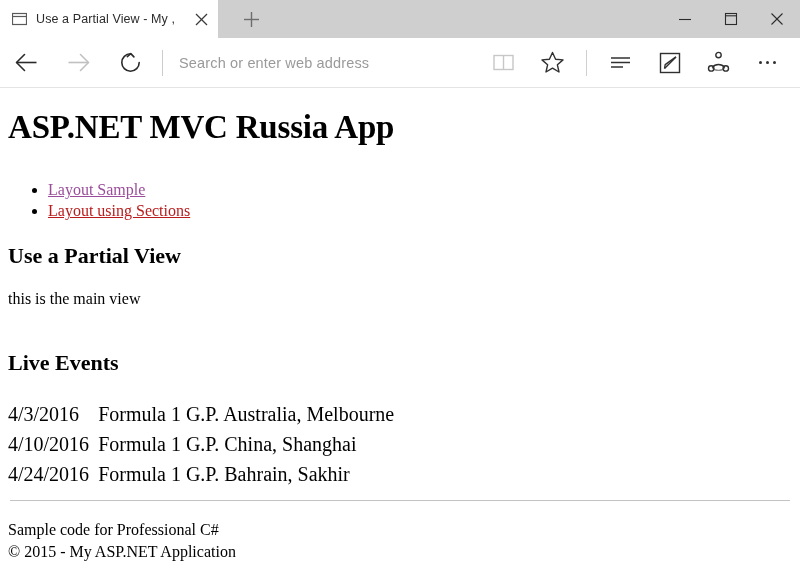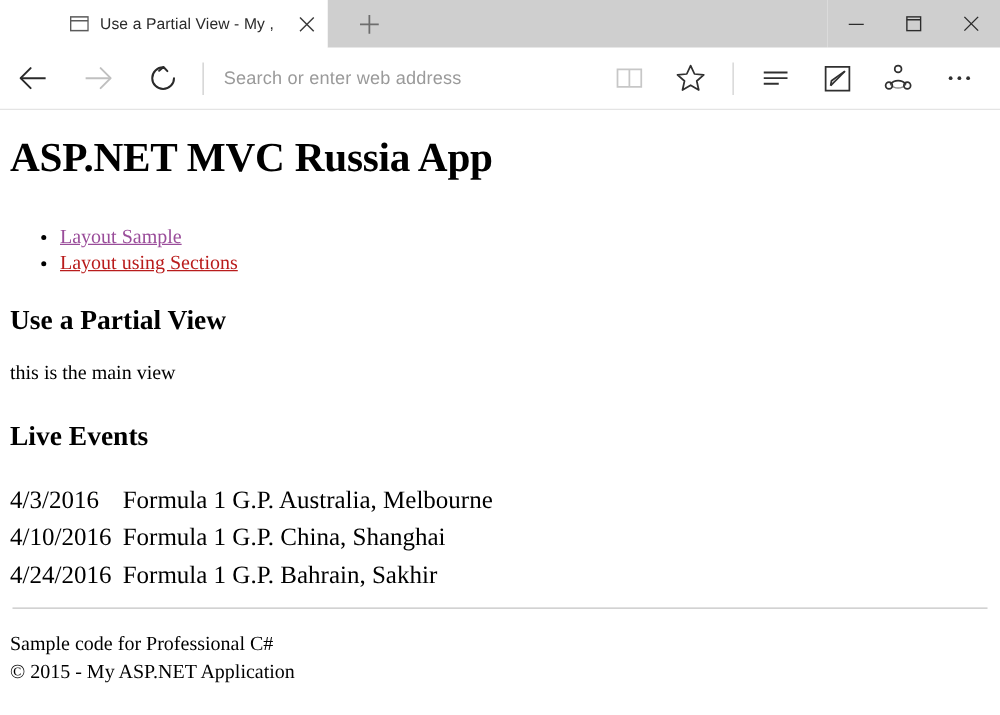--- a/index.html
+++ b/index.html
@@ -24,21 +24,20 @@
   }
 
   
   .tabstrip {
     height: 38px;
     background: #ffffff;
     display: flex;
     align-items: center;
     position: relative;
     flex: 0 0 auto;
-    padding-left: 44px;
   }
   .tab {
     width: 218px;
     height: 38px;
     background: #ffffff;
     display: flex;
     align-items: center;
     padding: 0 4px 0 12px;
     box-sizing: border-box;
     position: relative;
@@ -216,21 +215,21 @@
     font-weight: bold;
     margin: 22px 0 0 0;
     line-height: 1.2;
   }
   .page p.lead {
     font-size: 16px;
     margin: 20px 0 0 0;
     line-height: 20px;
   }
   .page h3.events-title {
-    margin-top: 27px;
+    margin-top: 41px;
   }
 
   table.events {
     border-collapse: collapse;
     margin-top: 26px;
     font-size: 20px;
   }
   table.events td {
     padding: 0 0 8px 0;
     line-height: 22px;

